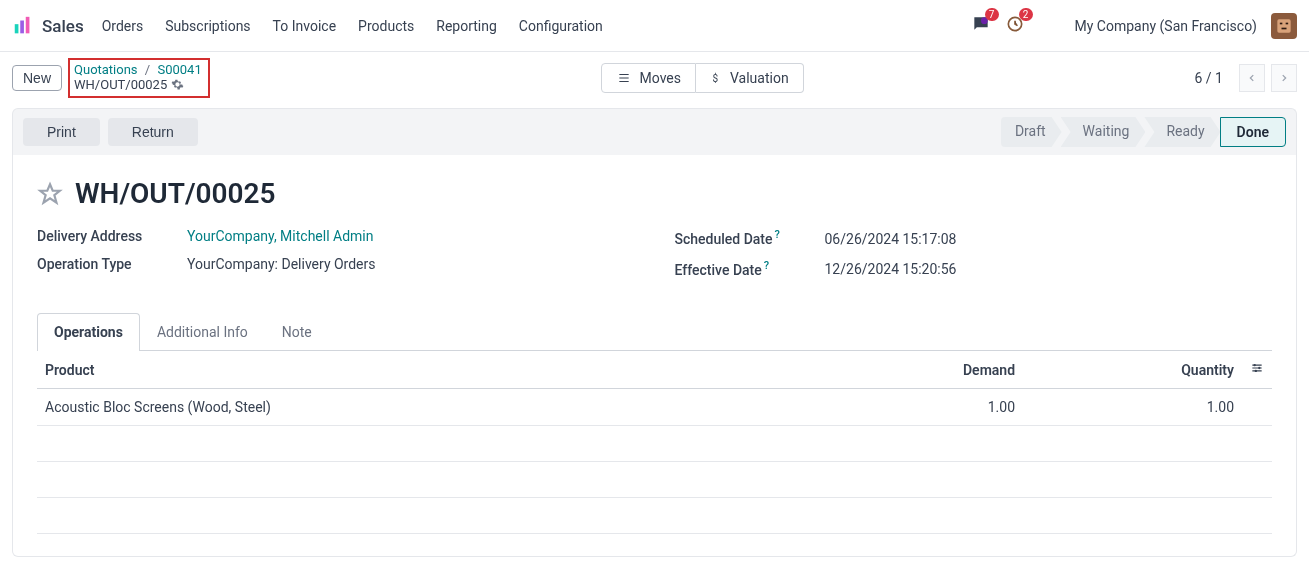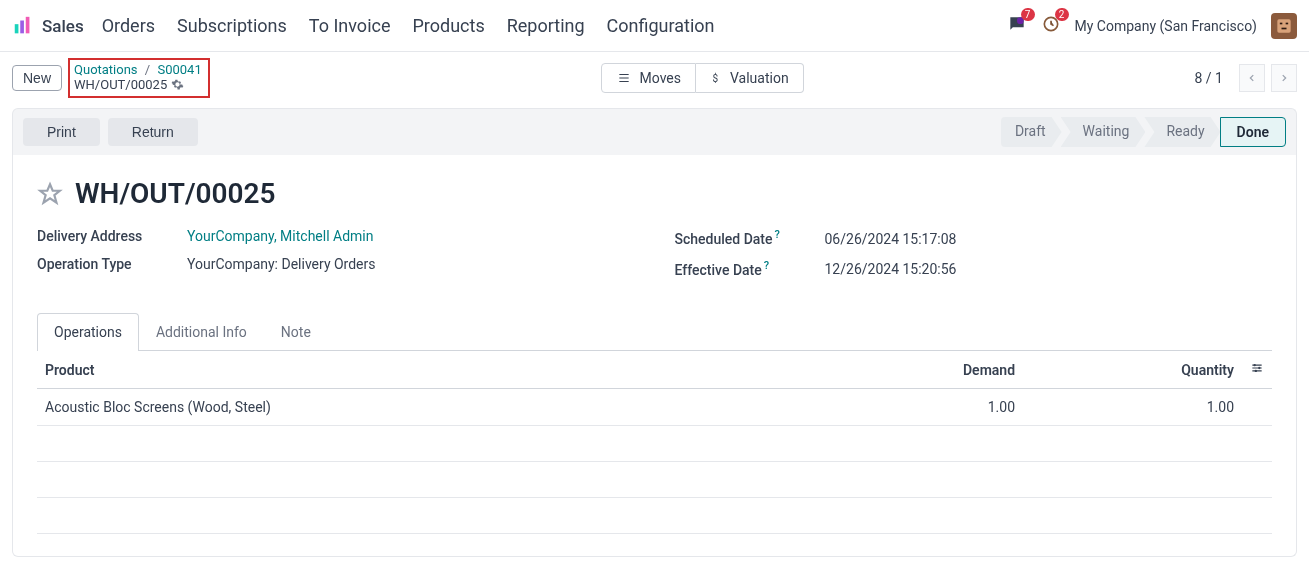--- a/index.html
+++ b/index.html
@@ -1,26 +1,26 @@
 <!DOCTYPE html>
 <html><head>
 <meta charset="utf-8">
 <style>
   * { box-sizing: border-box; margin: 0; padding: 0; }
   body { font-family: -apple-system, BlinkMacSystemFont, "Segoe UI", Roboto, sans-serif; font-size: 14px; color: #374151; background: #fff; }
   
   .topbar { display: flex; align-items: center; height: 52px; padding: 0 12px; border-bottom: 1px solid #e5e7eb; }
   .logo { width: 22px; height: 22px; margin-right: 8px; }
   .app-name { font-size: 17px; font-weight: 500; color: #374151; margin-right: 18px; }
-  .nav-item { font-size: 18px; color: #374151; margin-right: 22px; cursor: pointer; }
+  .nav-item { font-size: 14px; color: #374151; margin-right: 22px; cursor: pointer; }
   .spacer { flex: 1; }
   .topbar-right { display: flex; align-items: center; gap: 14px; }
   .badge-wrap { position: relative; cursor: pointer; }
   .badge { position: absolute; top: -6px; right: -8px; background: #dc3545; color: #fff; font-size: 10px; border-radius: 8px; padding: 0 4px; min-width: 14px; text-align: center; line-height: 13px; }
-  .company { font-size: 14px; color: #374151; }
+  .company { font-size: 14px; color: #374151; margin-left: 36px; }
   .avatar { width: 26px; height: 26px; border-radius: 4px; background: #8b5a3c; display:flex; align-items:center; justify-content:center; }
 
   .subbar { display: flex; align-items: center; padding: 6px 12px 10px 12px; }
   .new-btn { border: 1px solid #9ca3af; background: #fff; padding: 4px 10px; border-radius: 4px; font-size: 14px; color: #374151; cursor: pointer; margin-right: 6px; }
   .crumb-box { border: 2px solid #d32f2f; padding: 2px 6px 4px 4px; }
   .crumb-line1 { font-size: 13px; }
   .crumb-link { color: #017e84; cursor: pointer; }
   .crumb-sep { color: #6b7280; margin: 0 4px; }
   .crumb-line2 { font-size: 13px; color: #374151; display:flex; align-items:center; gap:4px; }
   .subbar-center { flex: 1; display: flex; justify-content: center; gap: 0; }
@@ -47,21 +47,21 @@
   .fields { display: flex; gap: 40px; margin-bottom: 24px; }
   .fcol { flex: 1; }
   .frow { display: flex; margin-bottom: 12px; align-items: baseline; }
   .flabel { width: 150px; font-size: 14px; color: #374151; font-weight: 500; }
   .flabel .q { color: #017e84; font-size: 11px; vertical-align: super; margin-left: 2px; }
   .fval { font-size: 14px; color: #374151; }
   .fval.link { color: #017e84; cursor: pointer; }
   
   .tabs { display: flex; border-bottom: 1px solid #d1d5db; }
   .tab { padding: 10px 16px; font-size: 14px; color: #6b7280; cursor: pointer; border: 1px solid transparent; border-bottom: none; }
-  .tab.active { color: #374151; font-weight: 400; border-color: #d1d5db; background: #fff; border-radius: 4px 4px 0 0; margin-bottom: -1px; }
+  .tab.active { color: #374151; font-weight: 700; border-color: #d1d5db; background: #fff; border-radius: 4px 4px 0 0; margin-bottom: -1px; }
   
   .table { width: 100%; border-collapse: collapse; }
   .table th { text-align: left; font-size: 14px; font-weight: 600; padding: 10px 8px; border-bottom: 1px solid #d1d5db; color: #374151; }
   .table th.r, .table td.r { text-align: right; }
   .table td { padding: 10px 8px; border-bottom: 1px solid #e5e7eb; font-size: 14px; color: #374151; }
   .table tr.empty td { height: 36px; }
   .settings-col { width: 30px; text-align: right; }
 </style>
 </head>
 <body>
@@ -130,21 +130,21 @@
       <span>Moves</span>
     </div>
     <div class="stat-btn">
       <svg width="12" height="16" viewBox="0 0 24 24">
           <text x="5" y="19" font-size="20" fill="#374151">$</text>
         </svg>
       <span>Valuation</span>
     </div>
   </div>
   <div class="subbar-right">
-    <span class="pager">8 / 1</span>
+    <span class="pager">6 / 1</span>
     <div class="pager-btn">
       <svg width="10" height="12" viewBox="0 0 24 24">
           <path fill="none" stroke="currentColor" stroke-width="3" d="M15 5l-7 7 7 7"></path>
         </svg>
     </div>
     <div class="pager-btn">
       <svg width="10" height="12" viewBox="0 0 24 24">
           <path fill="none" stroke="currentColor" stroke-width="3" d="M9 5l7 7-7 7"></path>
         </svg>
     </div>

